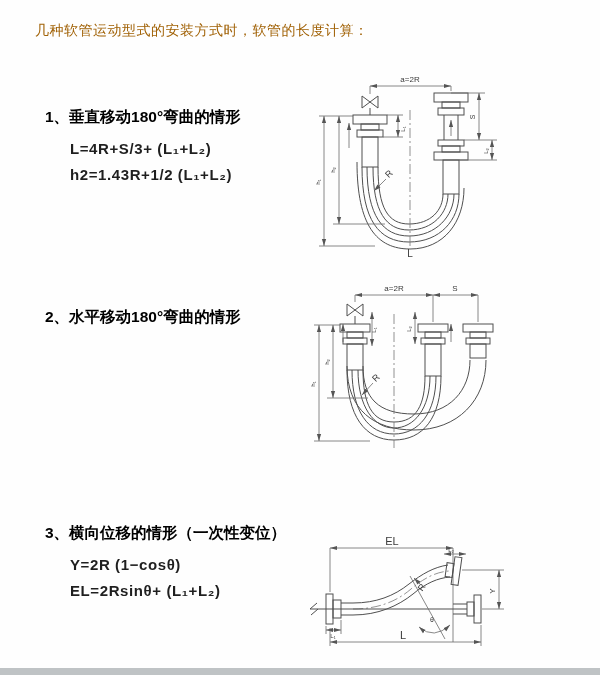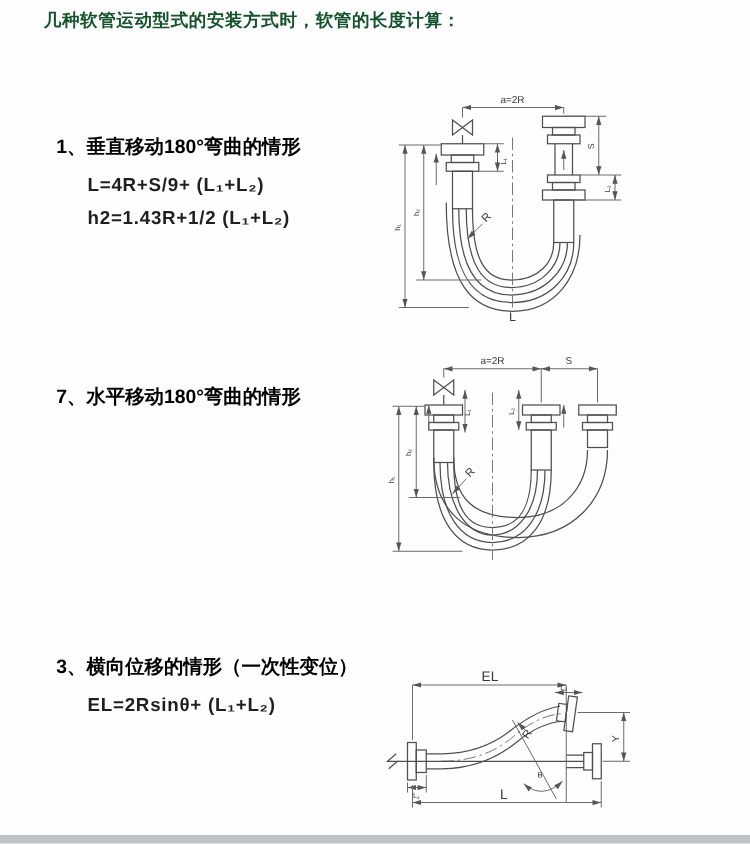--- a/index.html
+++ b/index.html
@@ -1,22 +1,22 @@
 <!DOCTYPE html>
 <html><head>
 <meta charset="utf-8">
 <style>
   html,body{margin:0;padding:0;background:#e8e8e8;}
   .page{
     position:relative;width:600px;height:675px;background:#fefefe;overflow:hidden;
     font-family:"Liberation Sans","DejaVu Sans",sans-serif;color:#1c1c1c;
   }
   .doc-title{
-    position:absolute;left:35px;top:8px;font-size:14px;font-weight:700;
-    letter-spacing:.5px;color:#14532d;
+    position:absolute;left:35px;top:22px;font-size:14px;font-weight:400;
+    letter-spacing:.5px;color:#a16207;
   }
   .calc-section{position:absolute;left:45px;width:280px;}
   .sec1{top:107px;}
   .sec2{top:307px;}
   .sec3{top:523px;}
   .sec-heading{font-size:15.5px;font-weight:700;color:#000000;margin:0 0 8px 0;}
   .formula-list{margin:0;padding:0;list-style:none;}
   .formula{
     margin-left:25px;font-size:15px;font-weight:700;line-height:26px;
     letter-spacing:.6px;color:#1f1f1f;white-space:nowrap;
@@ -46,21 +46,21 @@
       </marker>
       <pattern id="xh" width="5" height="5" patternUnits="userSpaceOnUse">
         <path d="M0,5 L5,0 M0,0 L5,5" stroke="#8a8a8a" stroke-width="0.6"></path>
       </pattern>
     </defs>
   </svg>
 
   <section class="calc-section sec1">
     <h2 class="sec-heading">1、垂直移动180°弯曲的情形</h2>
     <ul class="formula-list">
-      <li class="formula">L=4R+S/9+ (L₁+L₂)</li>
+      <li class="formula">L=4R+S/3+ (L₁+L₂)</li>
       <li class="formula">h2=1.43R+1/2 (L₁+L₂)</li>
     </ul>
   </section>
 
   <div class="diagram d1">
     <svg width="275" height="190" viewBox="0 0 275 190">
       <g>
         <line class="dim" x1="57" y1="16" x2="138" y2="16" marker-start="url(#arr)" marker-end="url(#arr)"></line>
         <line class="dim" x1="57" y1="16" x2="57" y2="24"></line>
         <line class="dim" x1="138" y1="16" x2="138" y2="21"></line>
@@ -131,21 +131,21 @@
       </g>
       <g>
         <text x="78" y="106" font-size="9" transform="rotate(-45 78 106)" text-anchor="middle">R</text>
         <line class="dim" x1="73" y1="109" x2="61" y2="121" marker-end="url(#arr)"></line>
       </g>
       <text x="97" y="187" font-size="10" text-anchor="middle">L</text>
     </svg>
   </div>
 
   <section class="calc-section sec2">
-    <h2 class="sec-heading">7、水平移动180°弯曲的情形</h2>
+    <h2 class="sec-heading">2、水平移动180°弯曲的情形</h2>
     <ul class="formula-list">
     </ul>
   </section>
 
   <div class="diagram d2">
     <svg width="292" height="190" viewBox="0 0 292 190">
       <g>
         <line class="dim" x1="47" y1="15" x2="125" y2="15" marker-start="url(#arr)" marker-end="url(#arr)"></line>
         <text x="86" y="11" font-size="8" text-anchor="middle">a=2R</text>
       </g>
@@ -215,20 +215,21 @@
       <g>
         <text x="70" y="100" font-size="9" transform="rotate(-45 70 100)" text-anchor="middle">R</text>
         <line class="dim" x1="65" y1="103" x2="54" y2="115" marker-end="url(#arr)"></line>
       </g>
     </svg>
   </div>
 
   <section class="calc-section sec3">
     <h2 class="sec-heading">3、横向位移的情形（一次性变位）</h2>
     <ul class="formula-list">
+      <li class="formula">Y=2R (1−cosθ)</li>
       <li class="formula">EL=2Rsinθ+ (L₁+L₂)</li>
     </ul>
   </section>
 
   <div class="diagram d3">
     <svg width="292" height="155" viewBox="0 0 292 155">
       <g>
         <line class="dim" x1="24" y1="14" x2="147" y2="14" marker-start="url(#arr)" marker-end="url(#arr)"></line>
         <line class="dim" x1="24" y1="14" x2="24" y2="58"></line>
         <line class="dim" x1="147" y1="14" x2="147" y2="108"></line>

